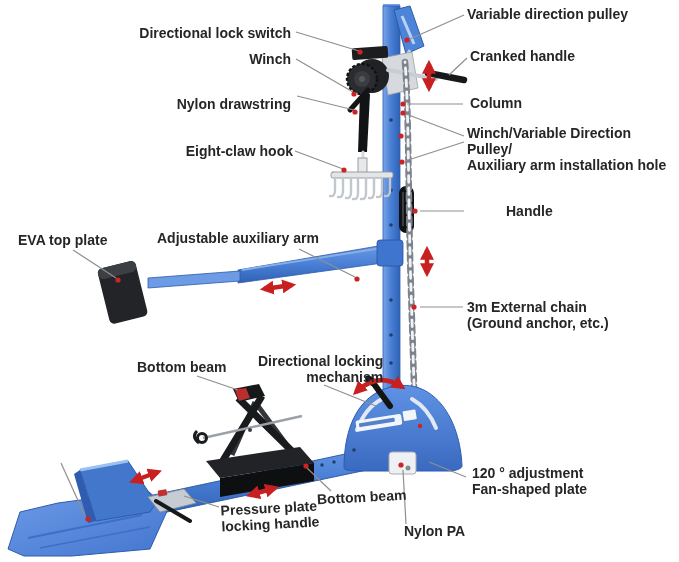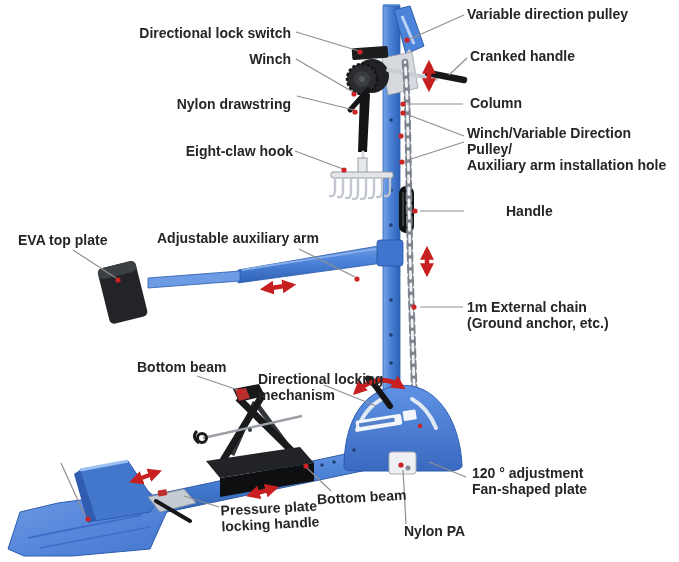--- a/index.html
+++ b/index.html
@@ -19,21 +19,21 @@
   #lbl-ech{right:386px;top:144px;padding-left:38px;}
   #lbl-vdp{left:467px;top:7px;}
   #lbl-ch{left:470px;top:49px;}
   #lbl-col{left:470px;top:96px;}
   #lbl-ih{left:467px;top:126px;}
   #lbl-handle{left:470px;top:204px;padding-left:36px;}
   #lbl-eva{left:18px;top:233px;}
   #lbl-aaa{left:157px;top:231px;}
   #lbl-ec{left:467px;top:300px;}
   #lbl-bbu{left:137px;top:360px;}
-  #lbl-dlm{left:258px;top:372px;}
+  #lbl-dlm{left:258px;top:354px;text-align:right;}
   #lbl-tpp{left:6px;top:446px;}
   #lbl-fan{left:472px;top:466px;}
   #lbl-pp{left:221px;top:501px;transform:rotate(-3deg);}
   #lbl-bbl{left:317px;top:490px;transform:rotate(-3deg);}
   #lbl-npa{left:396px;top:524px;padding-left:8px;}
 </style>
 </head>
 <body>
 
 <div class="stage">
@@ -257,21 +257,21 @@
   <div class="lbl r" id="lbl-nd">Nylon drawstring</div>
   <div class="lbl r" id="lbl-ech">Eight-claw hook</div>
   <div class="lbl" id="lbl-vdp">Variable direction pulley</div>
   <div class="lbl" id="lbl-ch">Cranked handle</div>
   <div class="lbl" id="lbl-col">Column</div>
   <div class="lbl" id="lbl-ih">Winch/Variable Direction Pulley/
 Auxiliary arm installation hole</div>
   <div class="lbl" id="lbl-handle">Handle</div>
   <div class="lbl" id="lbl-eva">EVA top plate</div>
   <div class="lbl" id="lbl-aaa">Adjustable auxiliary arm</div>
-  <div class="lbl" id="lbl-ec">1m External chain
+  <div class="lbl" id="lbl-ec">3m External chain
 (Ground anchor, etc.)</div>
   <div class="lbl" id="lbl-bbu">Bottom beam</div>
   <div class="lbl" id="lbl-dlm">Directional locking
 mechanism</div>
   <div class="lbl" id="lbl-fan">120 ° adjustment
 Fan-shaped plate</div>
   <div class="lbl" id="lbl-pp">Pressure plate
 locking handle</div>
   <div class="lbl" id="lbl-bbl">Bottom beam</div>
   <div class="lbl" id="lbl-npa">Nylon PA</div>

